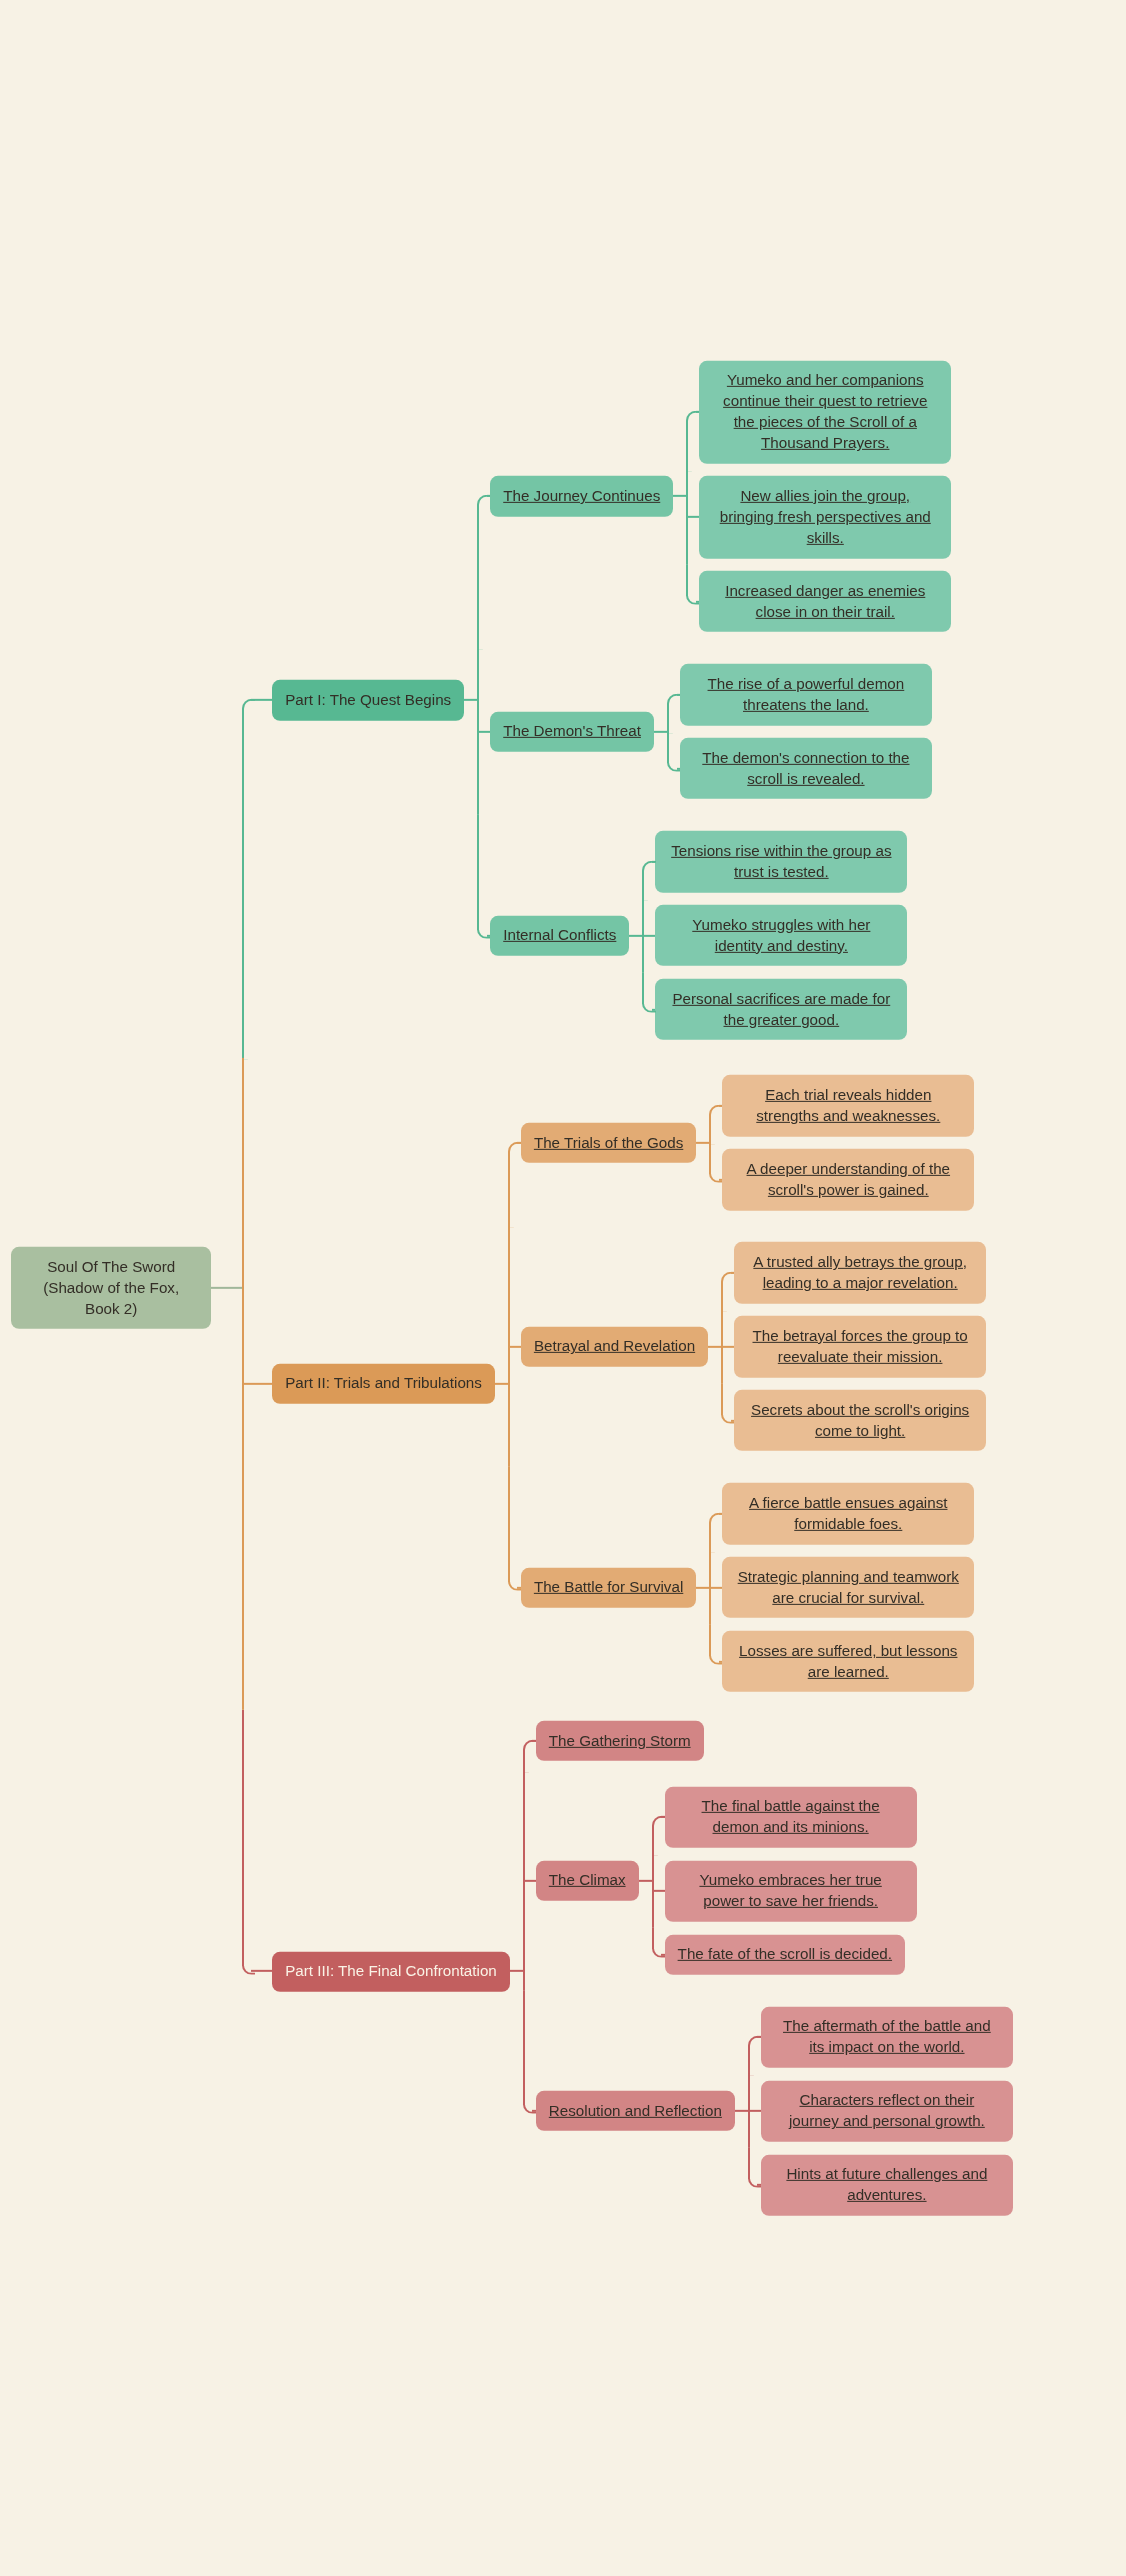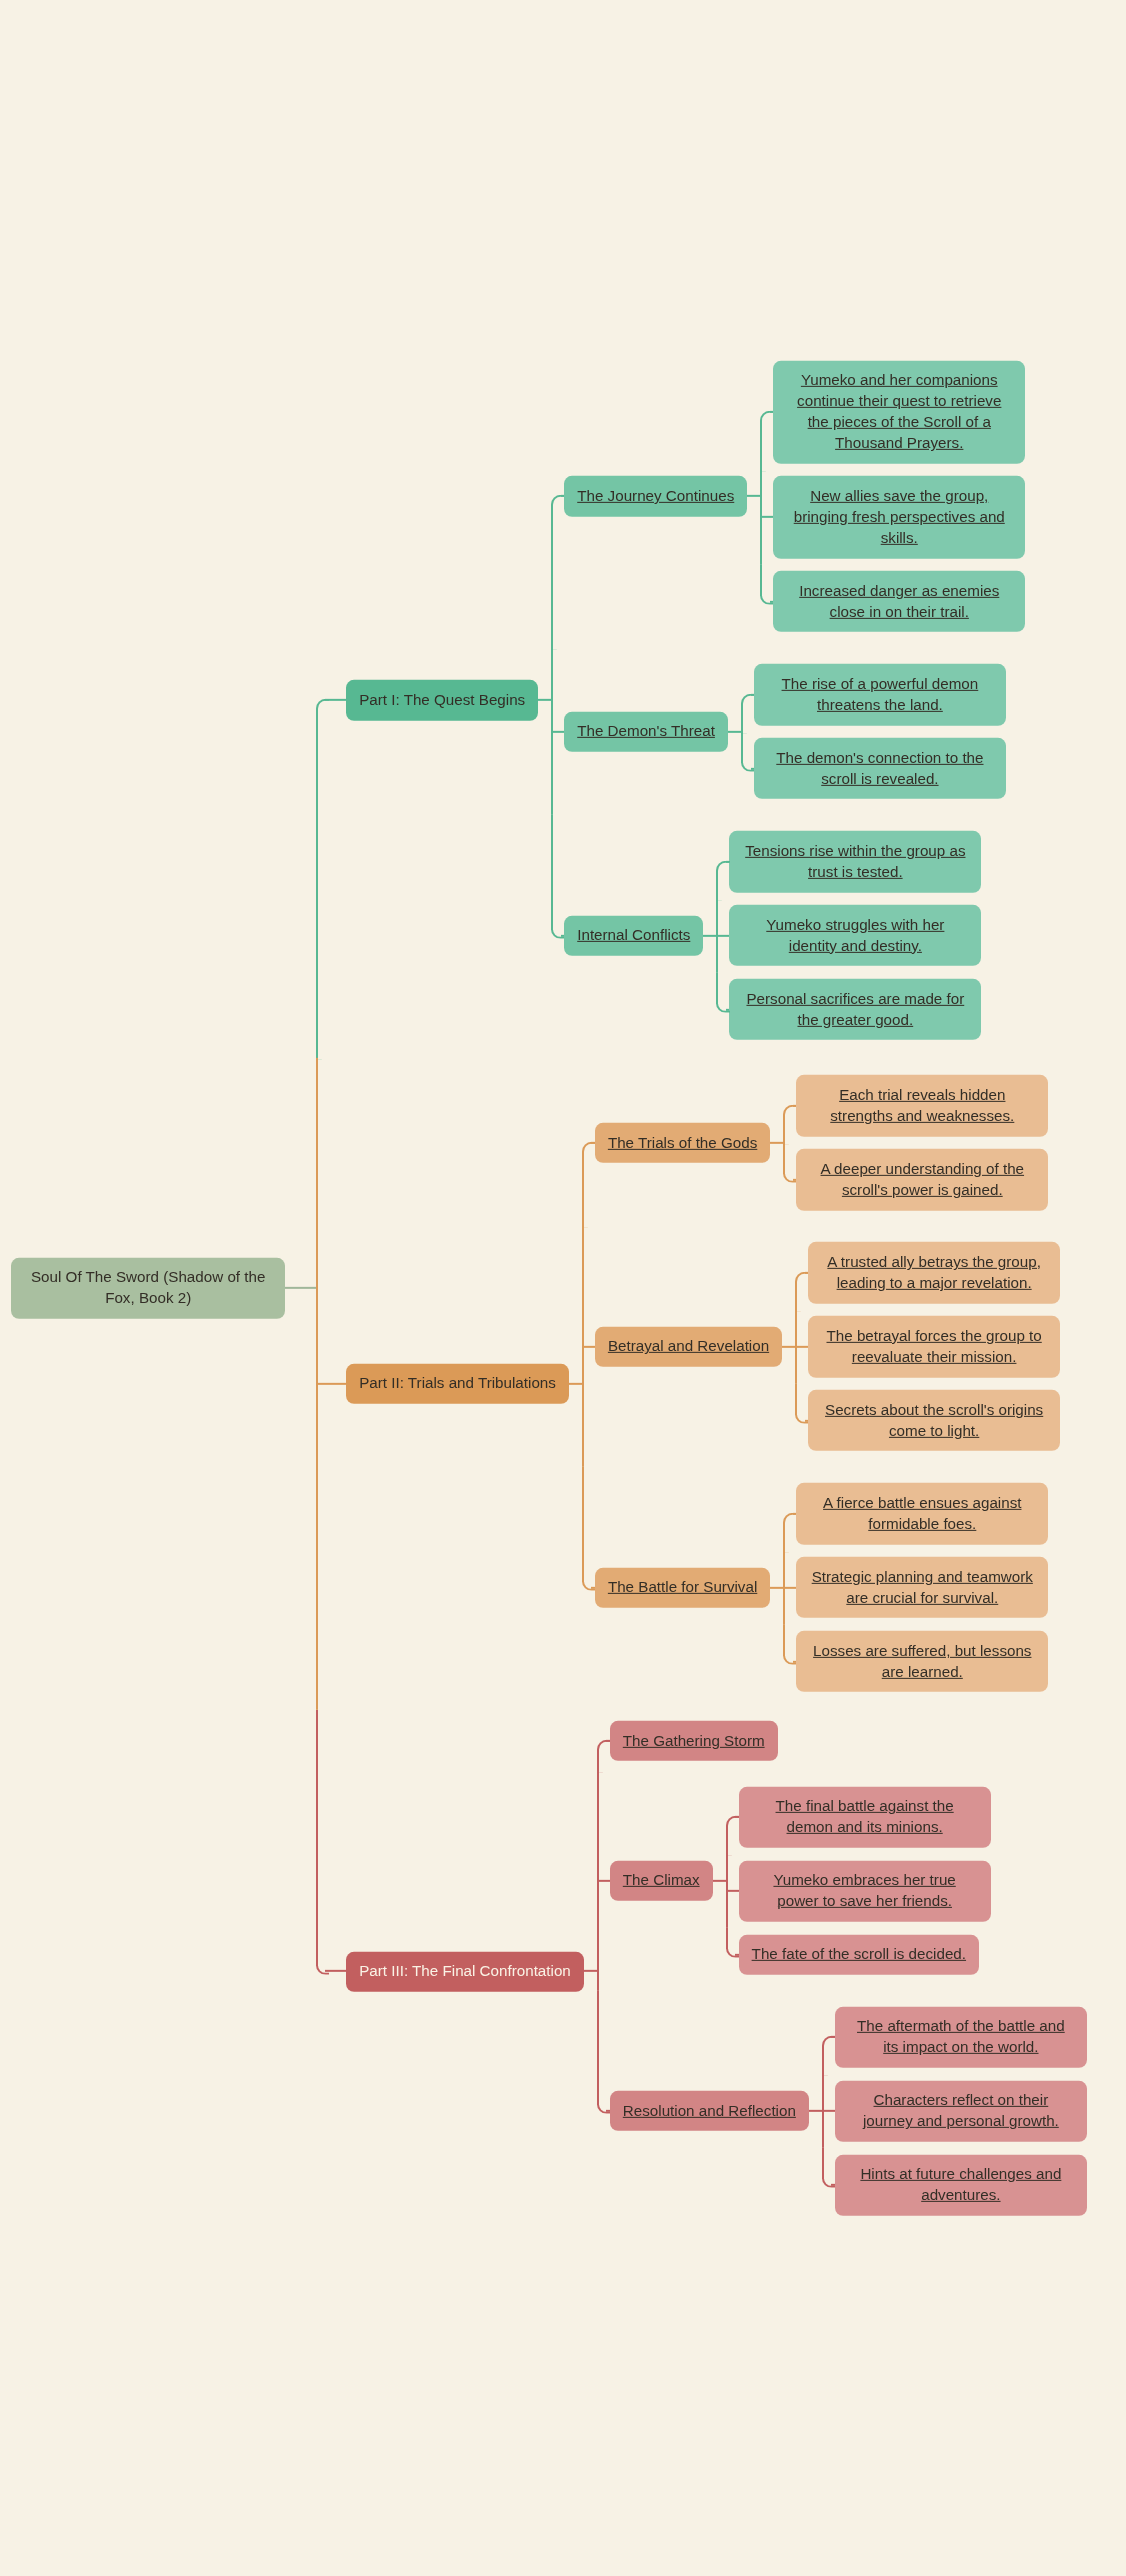--- a/index.html
+++ b/index.html
@@ -84,21 +84,21 @@
   .lv-part { padding-top: 1.6px; padding-bottom: 1.6px; }
   .lv-branch { padding-top: 9.6px; padding-bottom: 9.6px; }
   .lv-leaf { padding-top: 6.4px; padding-bottom: 6.4px; }
 
   
   .t-root  { --c: #a0b79a; }
   .t-green  { --c: #57b892; --part-bg: #57b892; --branch-bg: #74c5a5; --leaf-bg: #7fc9ad; }
   .t-orange { --c: #db9a57; --part-bg: #db9a57; --branch-bg: #e2ab74; --leaf-bg: #e9bd93; }
   .t-red    { --c: #c25f5f; --part-bg: #c25f5f; --branch-bg: #d28585; --leaf-bg: #d89292; }
 
-  .root-box   { background: #a9bfa0; width: 274px; }
+  .root-box   { background: #a9bfa0; width: 200px; }
   .part-box   { background: var(--part-bg); white-space: nowrap; }
   .t-red > .part-box { color: #faf3e6; text-align: center; }
   .branch-box { background: var(--branch-bg); white-space: nowrap; text-decoration: underline; }
   .leaf-box   { background: var(--leaf-bg); max-width: 252px; text-decoration: underline; }
 </style>
 </head>
 <body>
 
 <div class="tree">
   <div class="node t-root">
@@ -109,21 +109,21 @@
         <div class="box part-box">Part I: The Quest Begins</div>
         <div class="children">
 
           <div class="node lv-branch">
             <div class="box branch-box">The Journey Continues</div>
             <div class="children">
               <div class="node lv-leaf">
                   <div class="box leaf-box">Yumeko and her companions continue their quest to retrieve the pieces of the Scroll of a Thousand Prayers.</div>
                 </div>
               <div class="node lv-leaf">
-                  <div class="box leaf-box">New allies save the group, bringing fresh perspectives and skills.</div>
+                  <div class="box leaf-box">New allies join the group, bringing fresh perspectives and skills.</div>
                 </div>
               <div class="node lv-leaf">
                   <div class="box leaf-box">Increased danger as enemies close in on their trail.</div>
                 </div>
             </div>
           </div>
 
           <div class="node lv-branch">
             <div class="box branch-box">The Demon's Threat</div>
             <div class="children">

